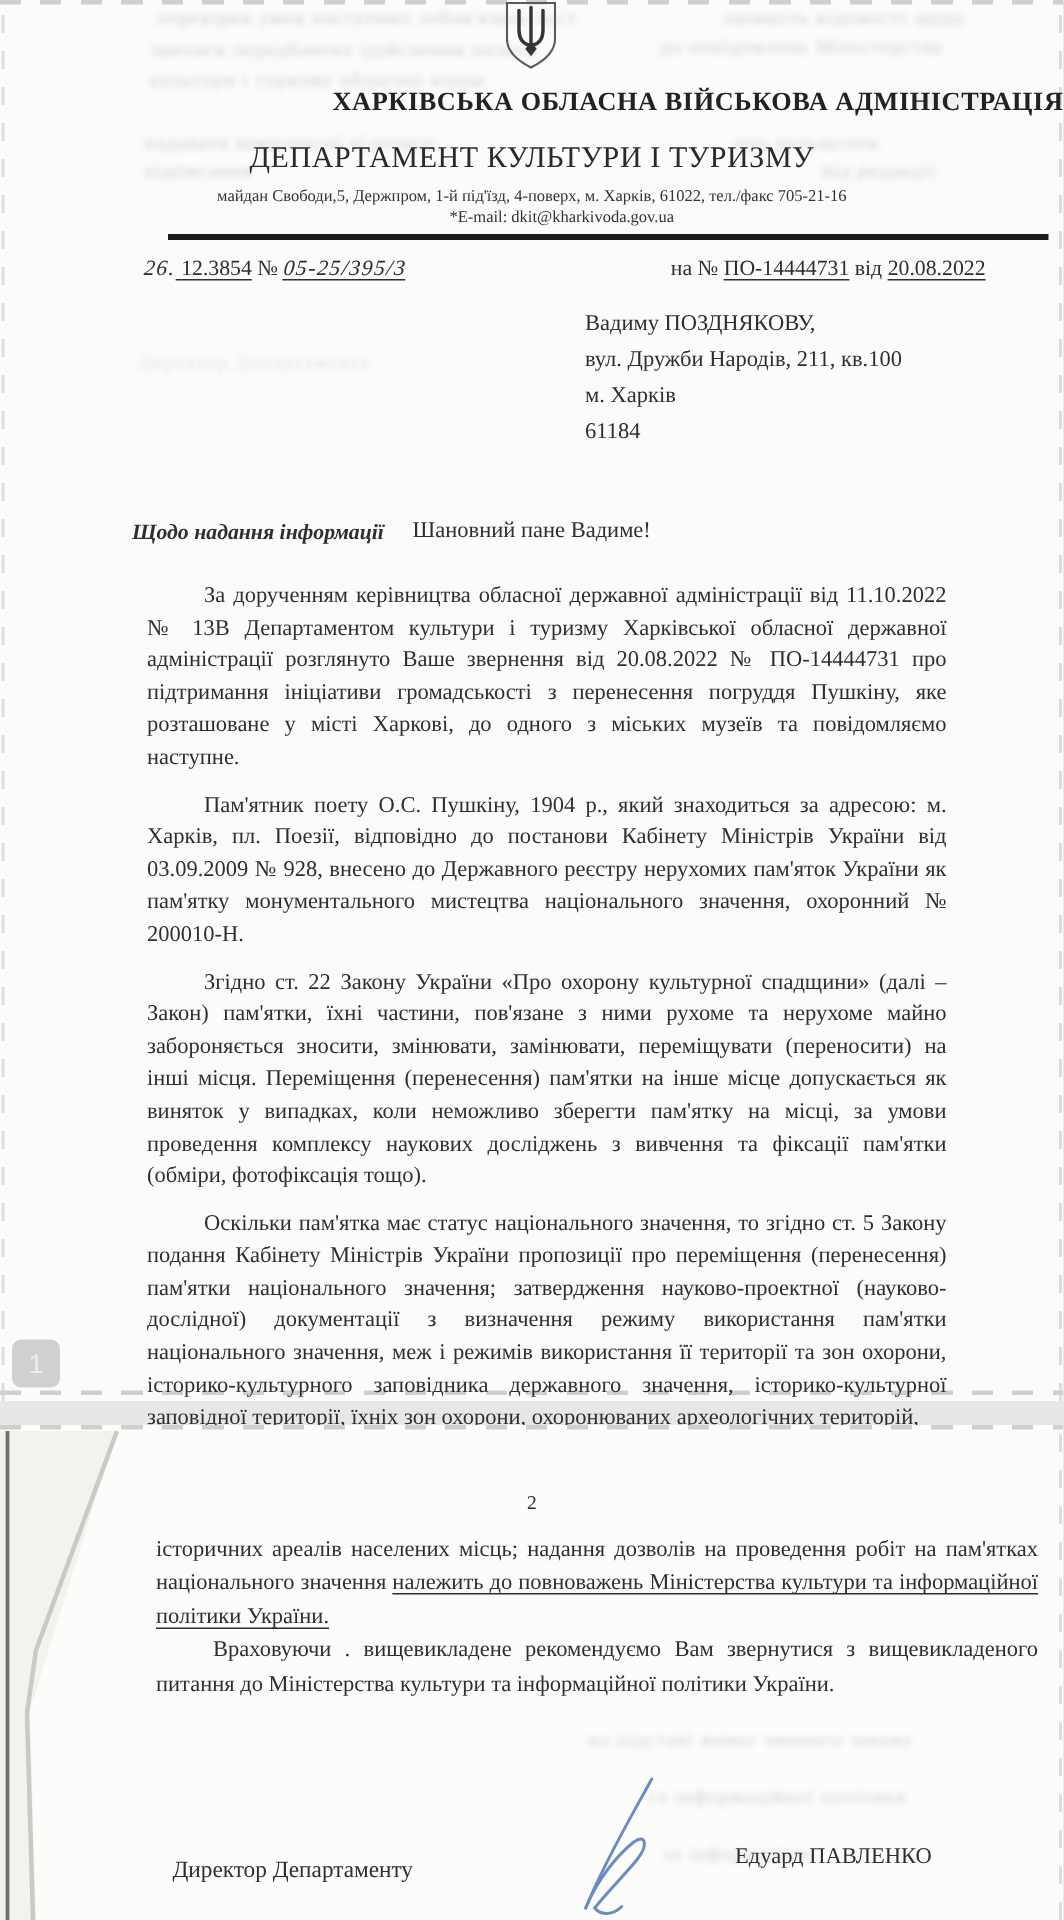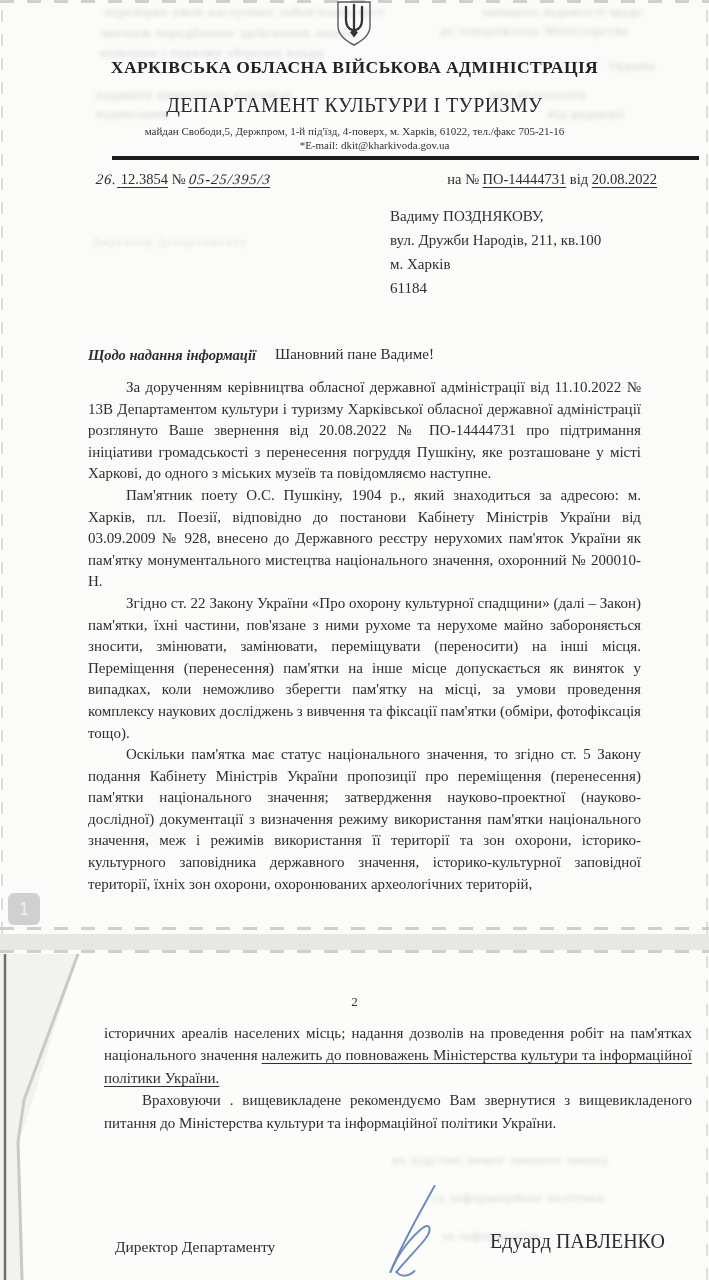--- a/index.html
+++ b/index.html
@@ -12,21 +12,21 @@
   .page{position:absolute;left:0;width:709px;background:#fbfbf9;}
   .page1{top:0;height:934px;}
   .page2{top:950px;height:330px;background:#fcfcfa;}
   .dash-h{position:absolute;left:0;width:709px;height:3px;
     background:repeating-linear-gradient(90deg,#cfcfcd 0 14px,transparent 14px 27px);}
   .dash-v{position:absolute;top:0;bottom:0;width:2px;
     background:repeating-linear-gradient(0deg,#dddddb 0 12px,transparent 12px 24px);}
 
   
   .emblem{position:absolute;top:1px;left:324px;width:60px;height:47px;}
-  .org-name{position:absolute;top:57px;left:0;width:100%;text-align:center;
+  .org-name{position:absolute;top:57px;left:0;width:100%;text-align:right;
     font-weight:bold;font-size:17.5px;letter-spacing:.4px;color:#222;}
   .dept-name{position:absolute;top:94px;left:0;width:100%;text-align:center;
     font-size:20px;letter-spacing:.4px;color:#2a2a2a;}
   .addr-line{position:absolute;top:125px;left:0;width:100%;text-align:center;
     font-size:11px;color:#333;}
   .email-line{position:absolute;top:139px;left:0;width:100%;text-align:center;
     font-size:11px;color:#333;padding-left:20px;}
   .rule{position:absolute;top:156px;left:112px;right:10px;height:4px;background:#1c1c1c;}
 
   
@@ -37,40 +37,40 @@
 
   
   .recipient{position:absolute;top:204px;left:390px;font-size:15px;line-height:24px;}
 
   .subject{position:absolute;top:312px;left:88px;font-weight:bold;font-style:italic;font-size:14.5px;margin-top:35px;}
   .salutation{position:absolute;top:346px;left:0;width:100%;text-align:center;font-size:15px;}
 
   
   .body1{position:absolute;top:377px;left:88px;width:553px;text-align:justify;
     font-size:15px;line-height:21.6px;}
-  .body1 p{margin:0;text-indent:38px;}
+  .body1 p{margin:10px;text-indent:38px;}
 
   .page-badge{position:absolute;top:893px;left:8px;width:32px;height:32px;border-radius:6px;
     background:#c6c6c6;opacity:.8;display:flex;align-items:center;justify-content:center;
     color:#ebebeb;font-family:"Liberation Sans",sans-serif;font-size:18px;}
 
   
   .ghost{position:absolute;color:#8d8d8d;filter:blur(2px);opacity:.42;font-size:13px;
     white-space:nowrap;overflow:hidden;letter-spacing:1px;}
   .ghost.light{opacity:.22;filter:blur(1.6px);}
 
   
   .scan-artifacts{position:absolute;top:0;left:0;width:709px;height:330px;}
   .pagenum2{position:absolute;top:44px;left:0;width:100%;text-align:center;font-size:13px;}
   .body2{position:absolute;top:72px;left:104px;width:588px;text-align:justify;
     font-size:15px;line-height:22.4px;}
   .body2 p{margin:0;}
   .body2 p.ind{text-indent:38px;}
   .sig-title{position:absolute;top:288px;left:115px;font-size:15.5px;}
-  .sig-name{position:absolute;top:280px;left:490px;font-size:20px;}
+  .sig-name{position:absolute;top:280px;left:490px;font-size:15px;}
   .sig-swoosh{position:absolute;top:232px;left:370px;width:105px;height:100px;}
 </style>
 </head>
 <body>
 
 <div class="canvas">
 
   <section class="page page1">
     <div class="dash-h" style="top:0;"></div>
     <div class="dash-v" style="left:1px;"></div>

